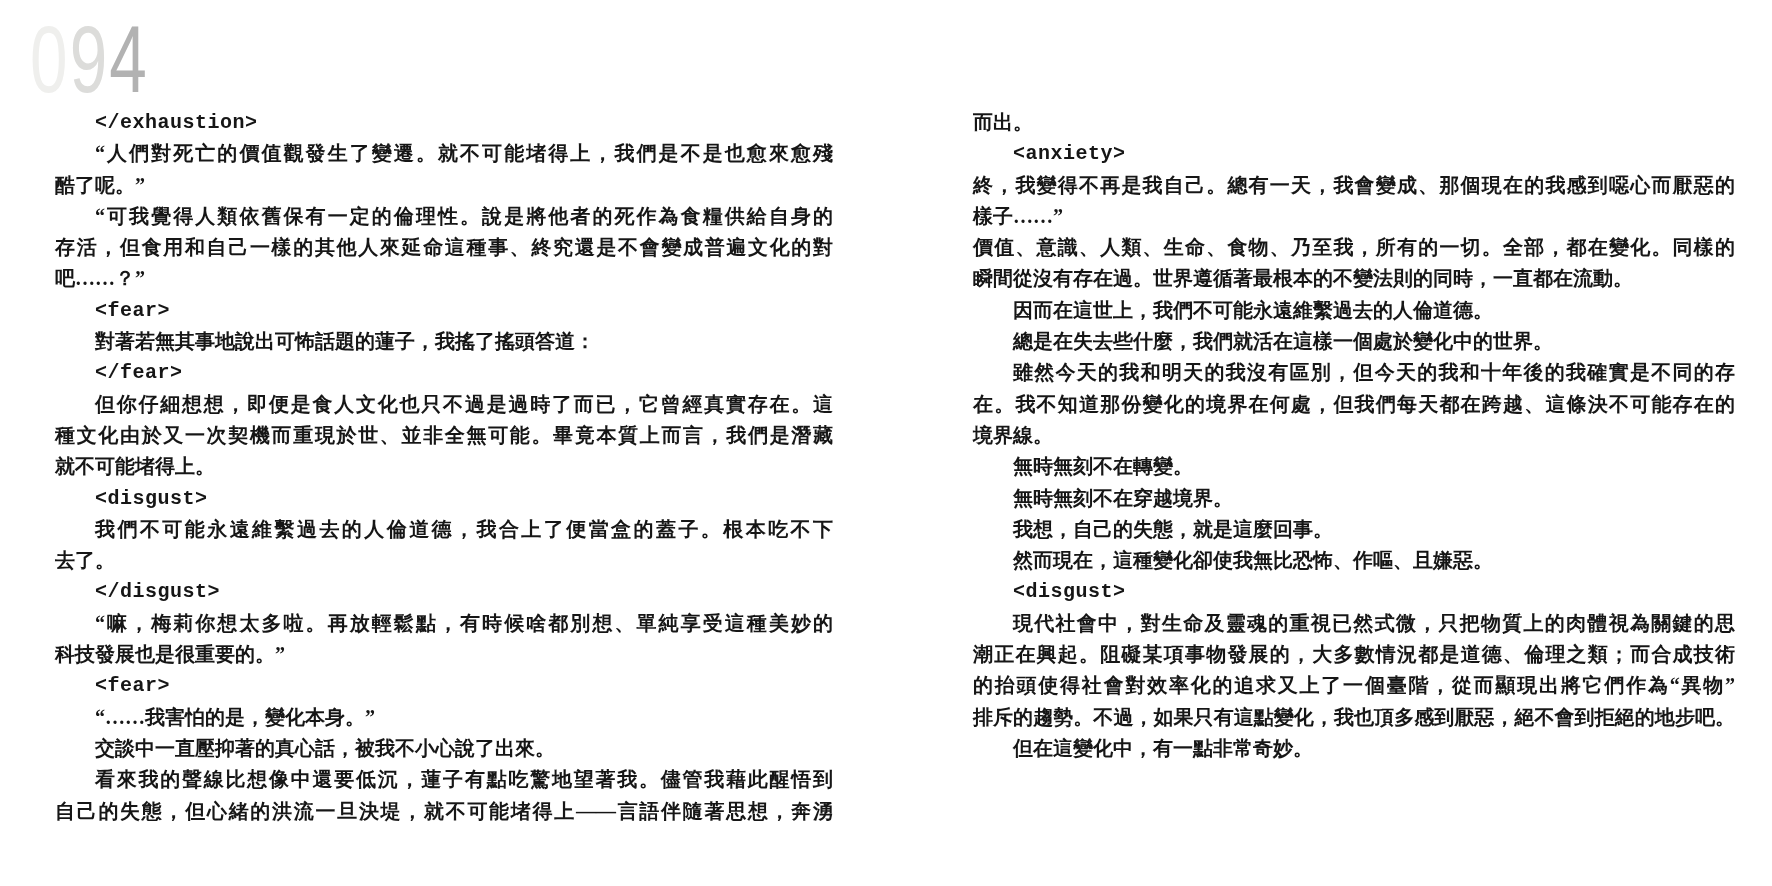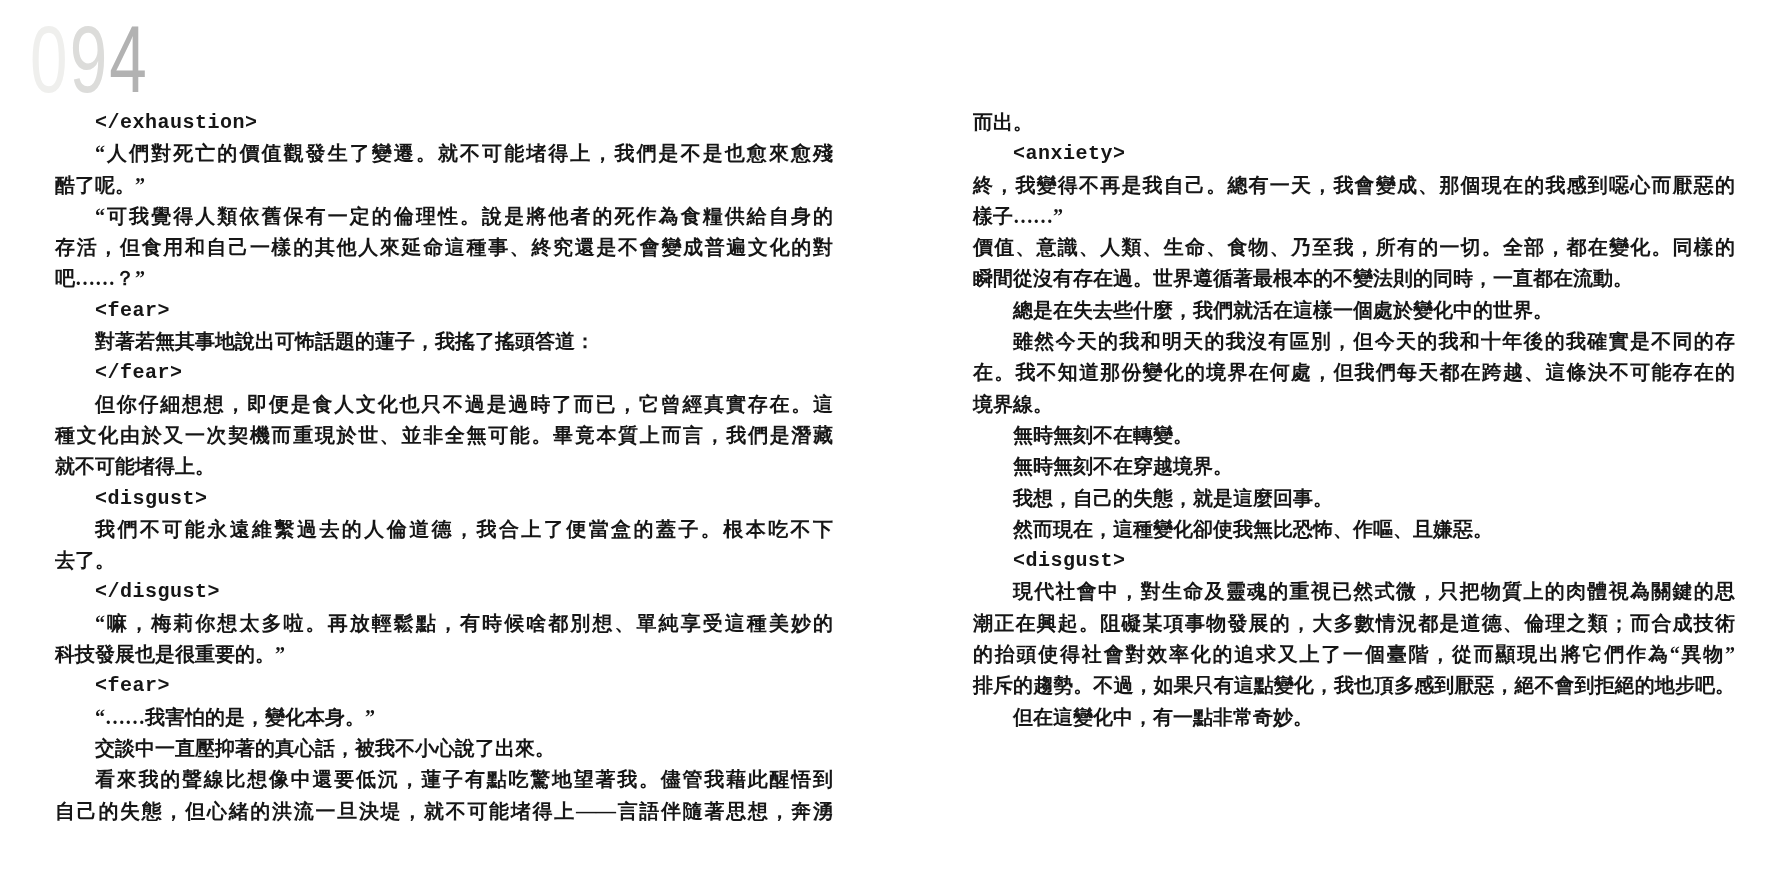--- a/index.html
+++ b/index.html
@@ -83,20 +83,21 @@
     <div class="line full">自己的失態，但心緒的洪流一旦決堤，就不可能堵得上——言語伴隨著思想，奔湧</div>
   </div>
 
 <div class="page-text" id="right-page-text">
     <div class="line">而出。</div>
     <div class="line indent mono">&lt;anxiety&gt;</div>
     <div class="line full">終，我變得不再是我自己。總有一天，我會變成、那個現在的我感到噁心而厭惡的</div>
     <div class="line">樣子……”</div>
     <div class="line full">價值、意識、人類、生命、食物、乃至我，所有的一切。全部，都在變化。同樣的</div>
     <div class="line">瞬間從沒有存在過。世界遵循著最根本的不變法則的同時，一直都在流動。</div>
+    <div class="line indent">因而在這世上，我們不可能永遠維繫過去的人倫道德。</div>
     <div class="line indent">總是在失去些什麼，我們就活在這樣一個處於變化中的世界。</div>
     <div class="line indent full">雖然今天的我和明天的我沒有區別，但今天的我和十年後的我確實是不同的存</div>
     <div class="line full">在。我不知道那份變化的境界在何處，但我們每天都在跨越、這條決不可能存在的</div>
     <div class="line">境界線。</div>
     <div class="line indent">無時無刻不在轉變。</div>
     <div class="line indent">無時無刻不在穿越境界。</div>
     <div class="line indent">我想，自己的失態，就是這麼回事。</div>
     <div class="line indent">然而現在，這種變化卻使我無比恐怖、作嘔、且嫌惡。</div>
     <div class="line indent mono">&lt;disgust&gt;</div>
     <div class="line indent full">現代社會中，對生命及靈魂的重視已然式微，只把物質上的肉體視為關鍵的思</div>

